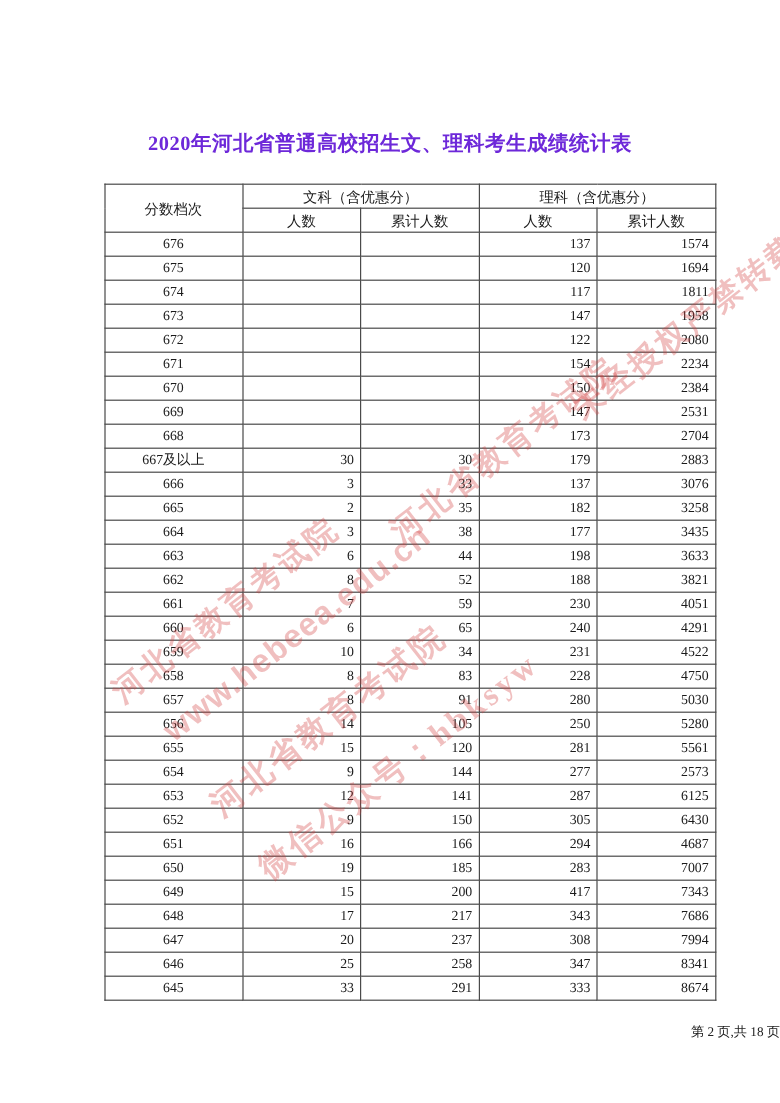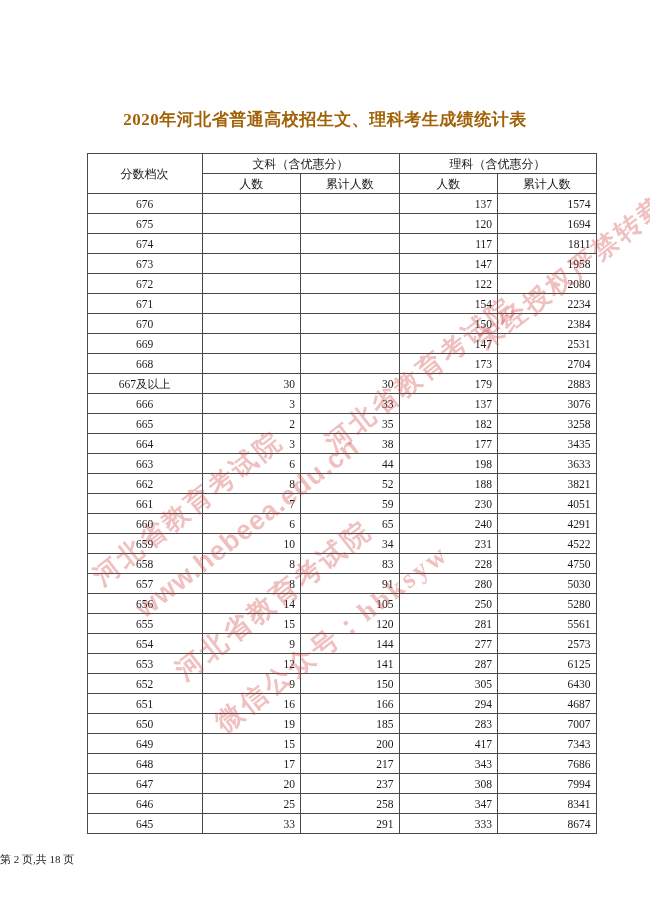--- a/index.html
+++ b/index.html
@@ -22,21 +22,21 @@
     box-sizing: border-box;
     padding: 0;
   }
   .doc-title {
     text-align: center;
     font-size: 17px;
     font-weight: bold;
     letter-spacing: 0.5px;
     margin: 0;
     padding-top: 108px;
-    color: #a16207;
+    color: #6d28d9;
     font-family: "Liberation Serif", "DejaVu Serif", serif;
   }
   .table-wrap {
     margin: 22px auto 6px auto;
     width: 477px;
     position: relative;
     z-index: 2;
   }
   table.score-table {
     border-collapse: collapse;
@@ -75,21 +75,21 @@
   }
   th.sub-wen-num, th.sub-wen-cum,
   th.sub-li-num, th.sub-li-cum {
     width: 93px;
   }
   .footer {
     position: absolute;
     bottom: 52px;
     left: 0;
     width: 100%;
-    text-align: left;
+    text-align: right;
     font-size: 11px;
     color: #222;
     z-index: 2;
   }
   
   .wm-layer {
     position: absolute;
     inset: 0;
     pointer-events: none;
     z-index: 3;

